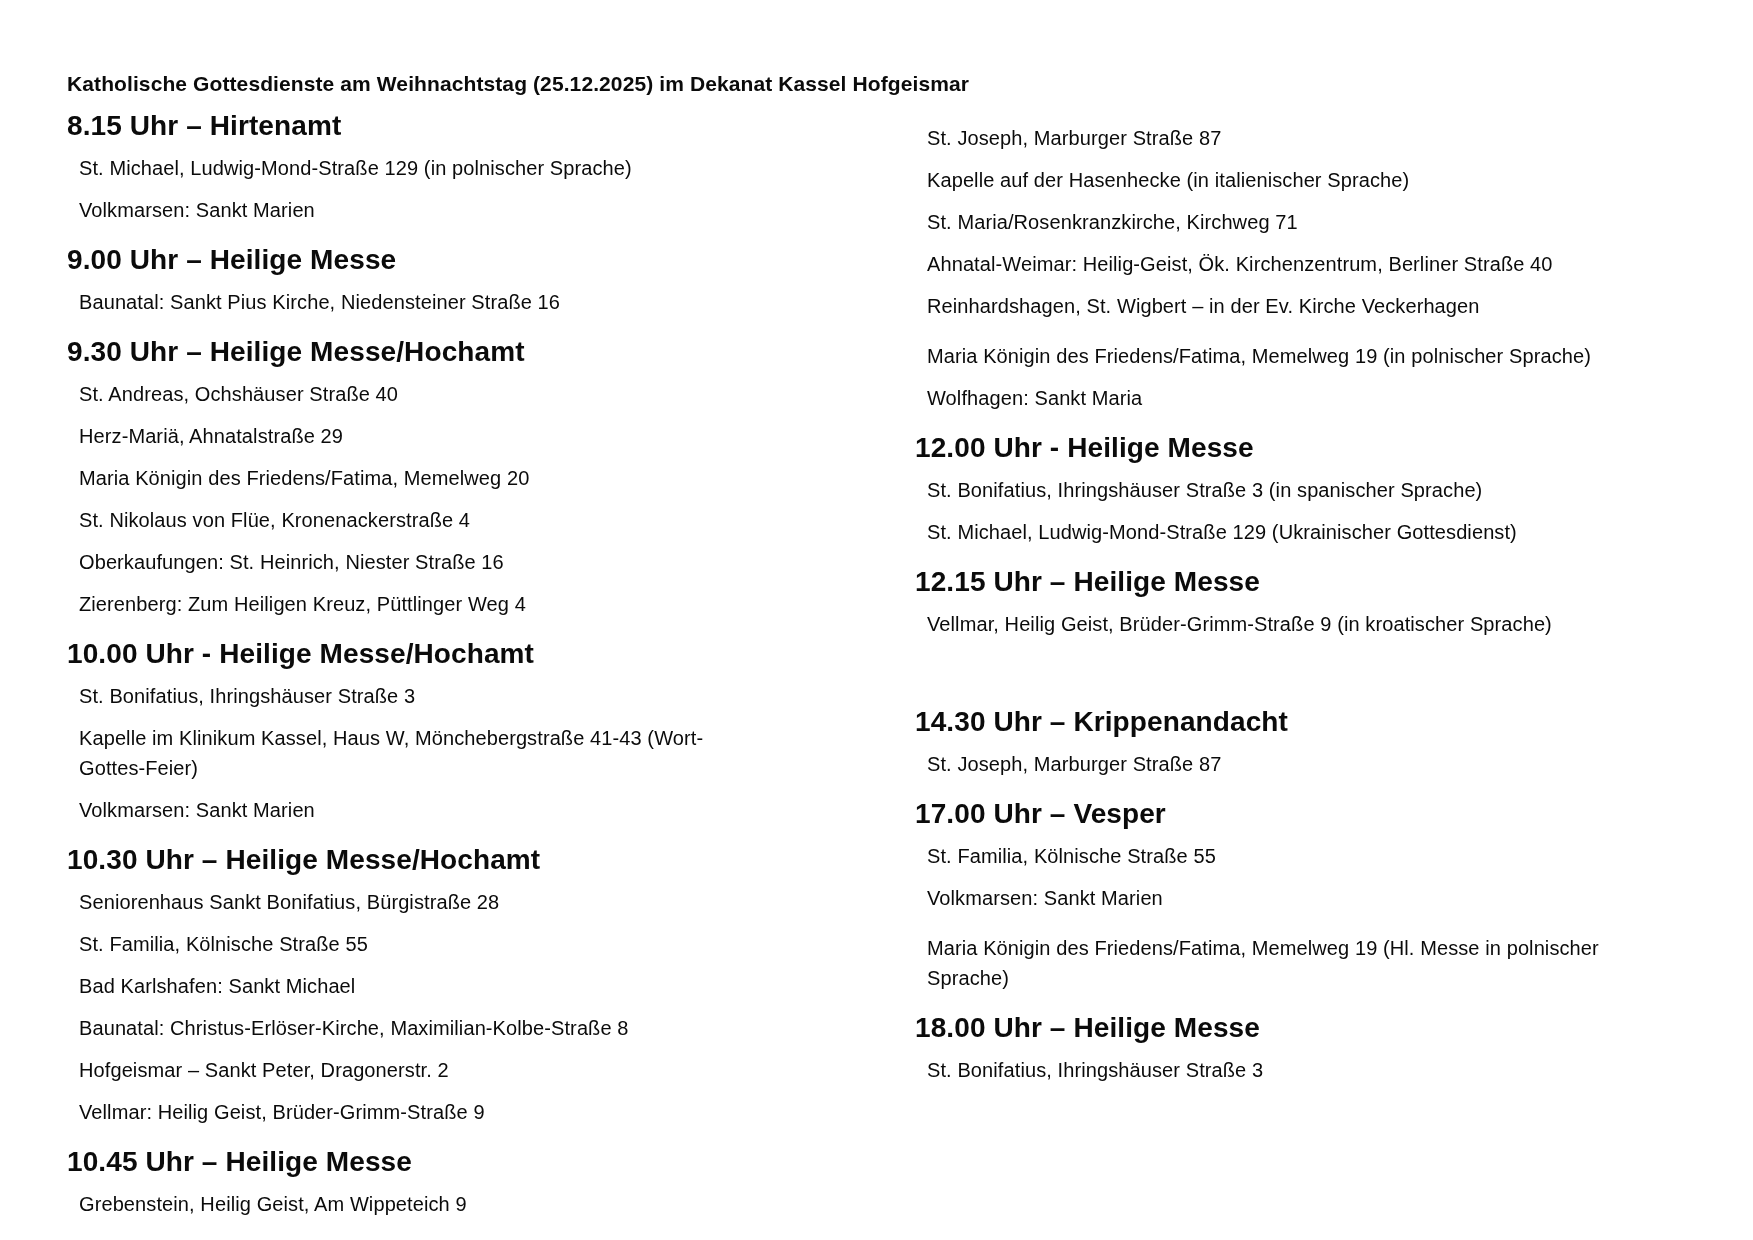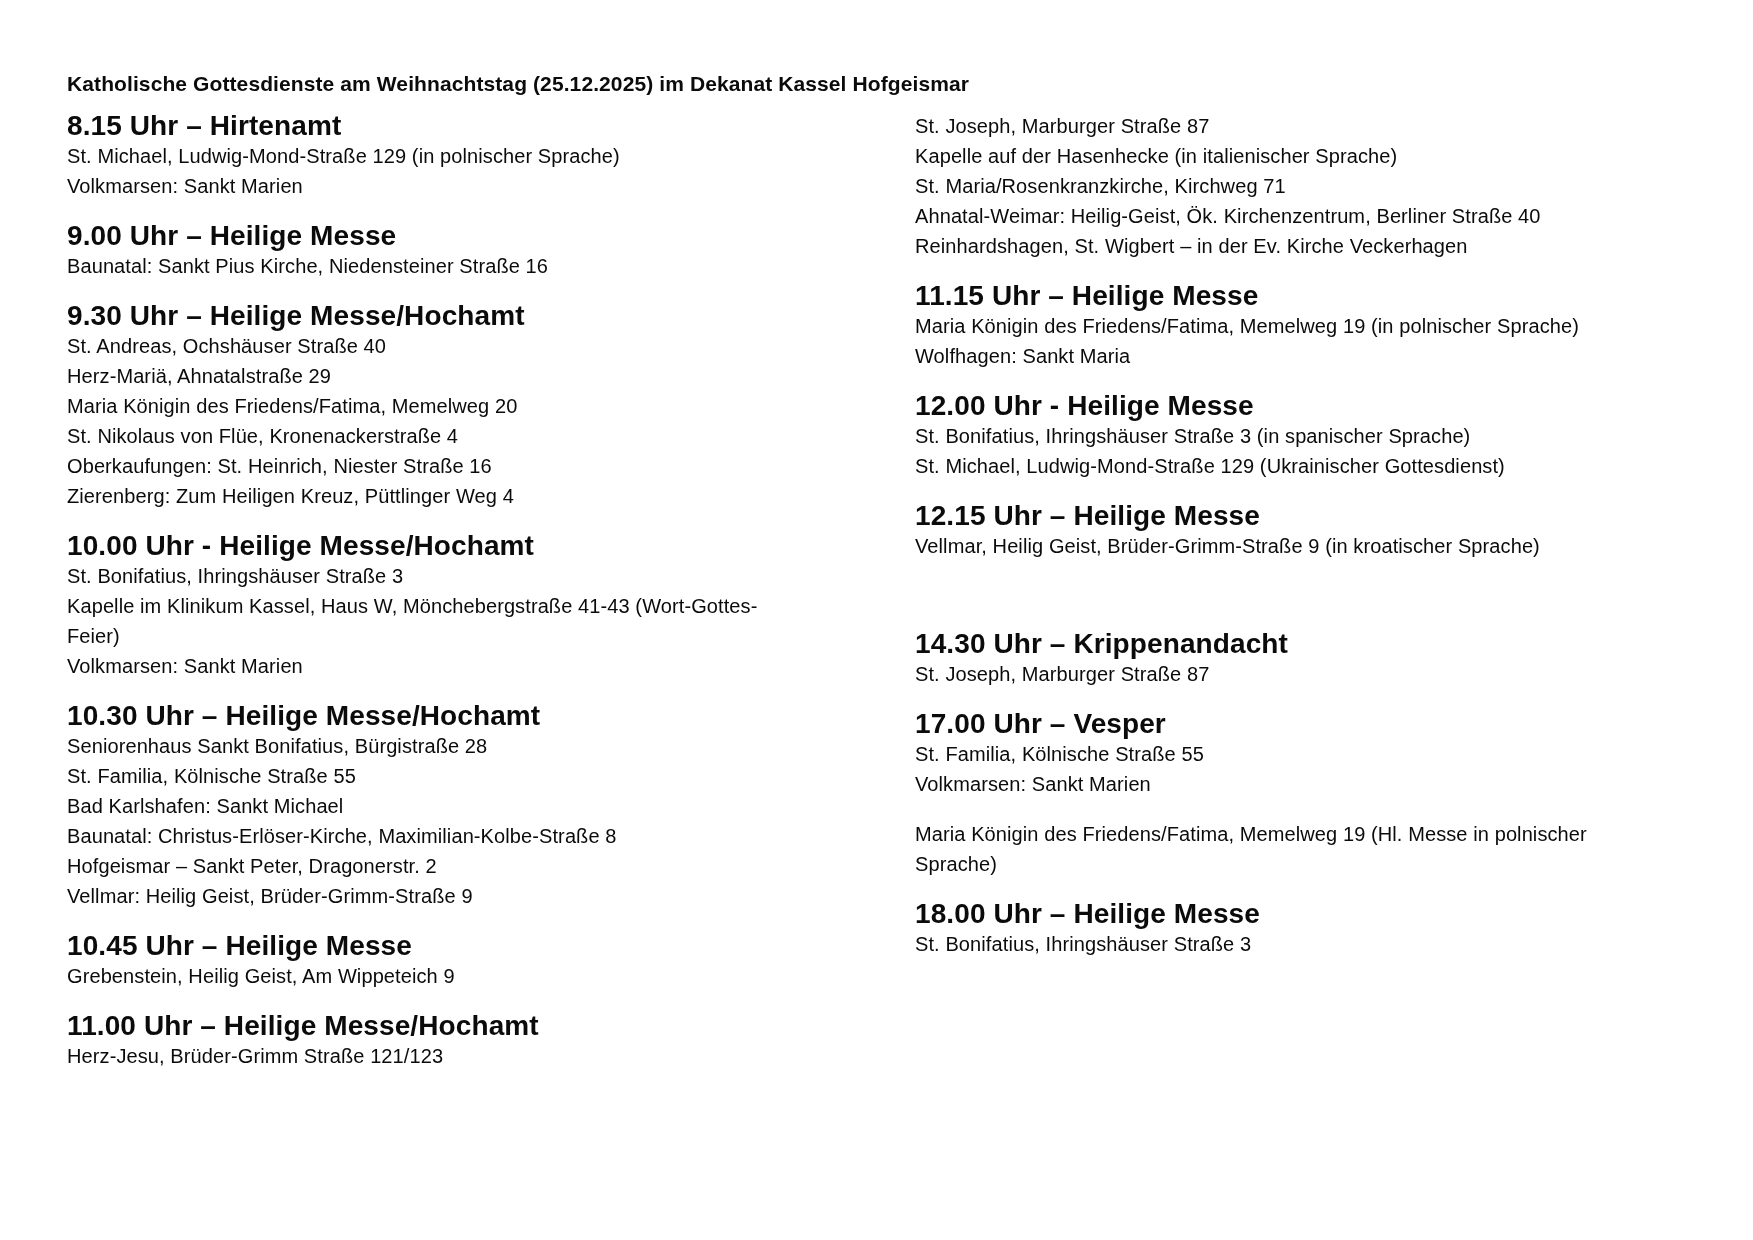--- a/index.html
+++ b/index.html
@@ -52,21 +52,21 @@
   .section-heading {
     font-size: 28px;
     line-height: 30px;
     font-weight: 700;
     margin: 0;
     letter-spacing: 0.1px;
   }
   .entry {
     font-size: 20px;
     line-height: 30px;
-    margin: 0;
+    margin: 12px;
     letter-spacing: 0.1px;
   }
 </style>
 </head>
 <body>
 
 <div class="page">
   <h1 class="title">Katholische Gottesdienste am Weihnachtstag (25.12.2025) im Dekanat Kassel Hofgeismar</h1>
   <div class="columns">
     <div class="column" id="col-left">
@@ -114,21 +114,20 @@
       </div>
     <div class="column" id="col-right">
         <section class="service-section">
           <p class="entry">St. Joseph, Marburger Straße 87</p>
           <p class="entry">Kapelle auf der Hasenhecke (in italienischer Sprache)</p>
           <p class="entry">St. Maria/Rosenkranzkirche, Kirchweg 71</p>
           <p class="entry">Ahnatal-Weimar: Heilig-Geist, Ök. Kirchenzentrum, Berliner Straße 40</p>
           <p class="entry">Reinhardshagen, St. Wigbert – in der Ev. Kirche Veckerhagen</p>
         </section>
         <section class="service-section">
-          <h2 class="section-heading">11.15 Uhr – Heilige Messe</h2>
           <p class="entry">Maria Königin des Friedens/Fatima, Memelweg 19 (in polnischer Sprache)</p>
           <p class="entry">Wolfhagen: Sankt Maria</p>
         </section>
         <section class="service-section">
           <h2 class="section-heading">12.00 Uhr - Heilige Messe</h2>
           <p class="entry">St. Bonifatius, Ihringshäuser Straße 3 (in spanischer Sprache)</p>
           <p class="entry">St. Michael, Ludwig-Mond-Straße 129 (Ukrainischer Gottesdienst)</p>
         </section>
         <section class="service-section">
           <h2 class="section-heading">12.15 Uhr – Heilige Messe</h2>

